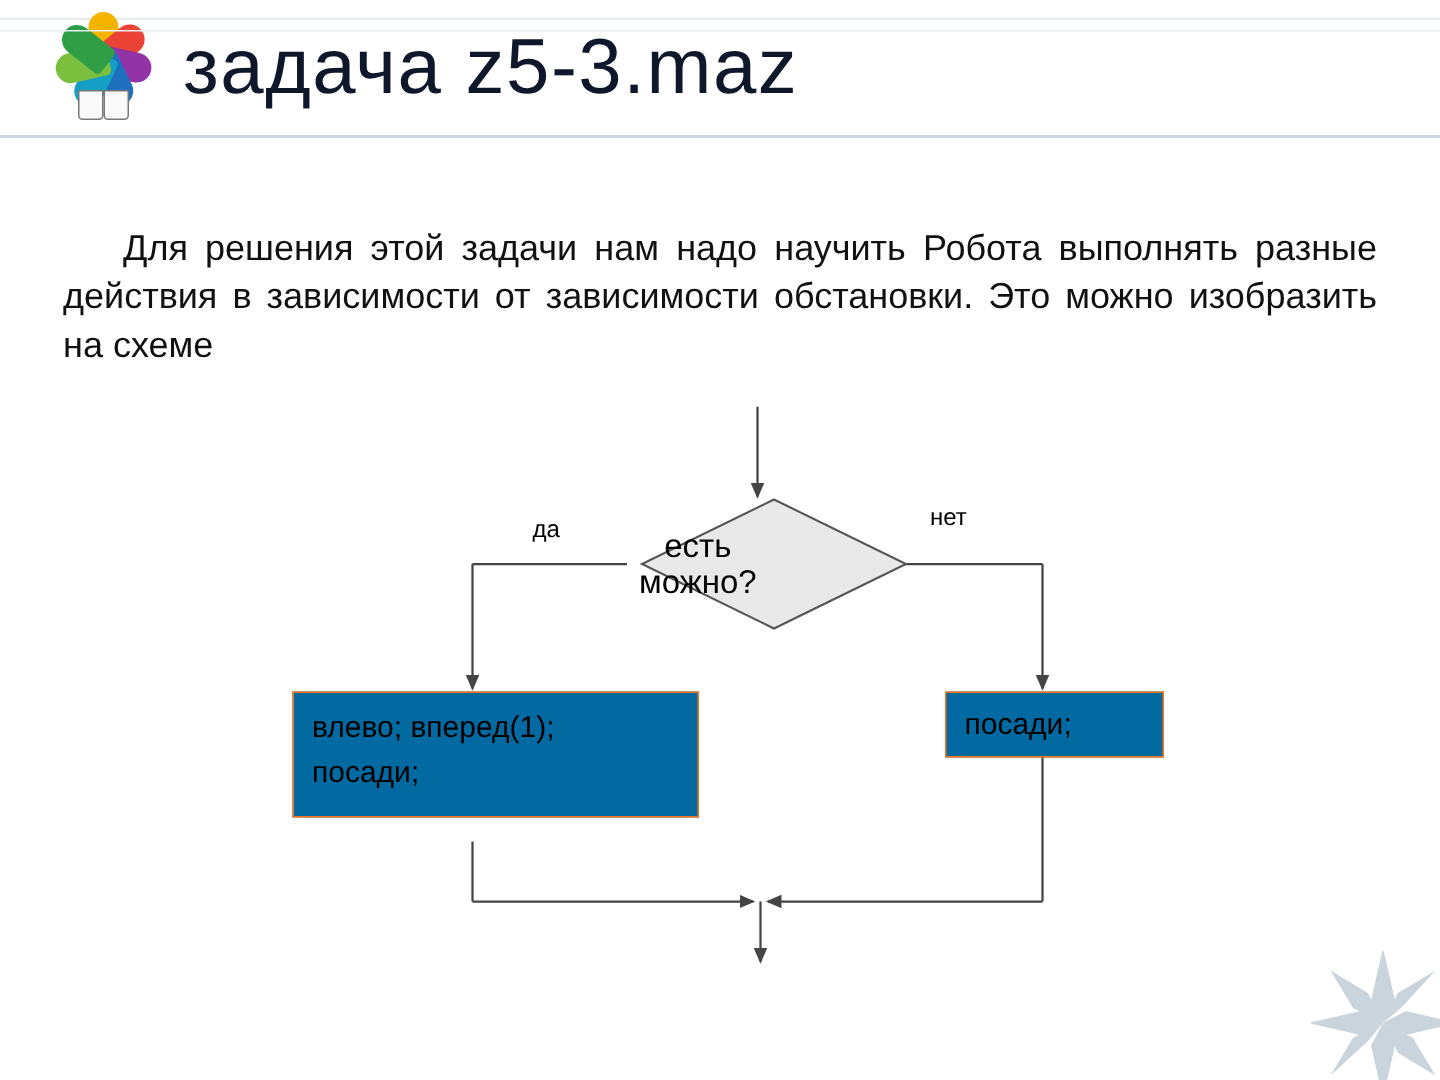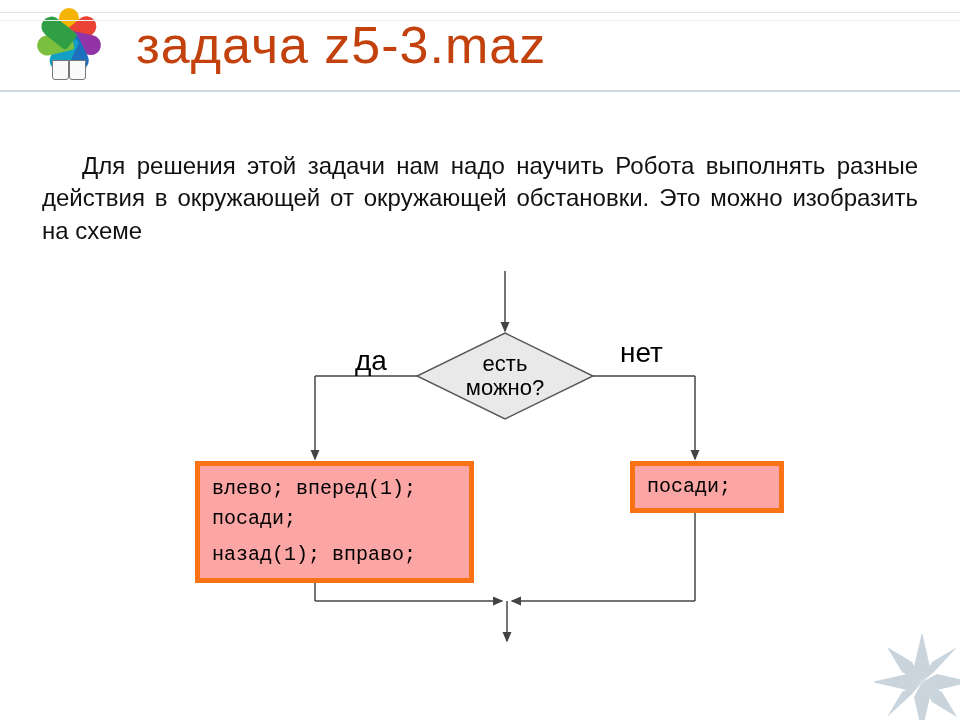--- a/index.html
+++ b/index.html
@@ -10,33 +10,33 @@
   .hand{position:absolute;width:20px;height:36px;border-radius:12px 12px 4px 4px;left:35px;top:8px;transform-origin:50% 90%}
   .h1{background:#f4b400;transform:rotate(0deg)}
   .h2{background:#ea4336;transform:rotate(51deg)}
   .h3{background:#9333a8;transform:rotate(102deg)}
   .h4{background:#1f6fbf;transform:rotate(154deg)}
   .h5{background:#13a0c4;transform:rotate(205deg)}
   .h6{background:#7bbf3f;transform:rotate(257deg)}
   .h7{background:#2f9e44;transform:rotate(308deg)}
   .book{position:absolute;left:28px;top:60px;width:34px;height:20px;display:flex}
   .book span{flex:1;border:1px solid #777;border-radius:0 0 3px 3px;background:#fafafa}
-  .title{font-size:52px;font-weight:400;color:#c2410c;margin-left:22px;letter-spacing:1px}
+  .title{font-size:52px;font-weight:400;color:#0f172a;margin-left:8px;letter-spacing:1px}
   .body{padding:34px 42px 0 42px}
   .paragraph{font-size:24px;line-height:1.35;color:#111;text-align:justify}
   .paragraph .first{display:inline-block;text-indent:40px}
   .flowchart{position:relative;width:760px;height:380px;margin:20px auto 0 auto}
   .flowchart svg{position:absolute;left:0;top:0}
-  .diamond{position:absolute;left:315px;top:60px;width:180px;height:90px;display:flex;align-items:center;justify-content:center}
+  .diamond{position:absolute;left:326px;top:60px;width:180px;height:90px;display:flex;align-items:center;}
   .diamond svg{position:absolute;inset:0}
   .diamond .dlabel{position:relative;font-size:22px;text-align:center;line-height:1.1;font-family:Arial}
-  .box{position:absolute;border:5px solid #f97316;background:#fca5a5;font-family:Liberation Mono, monospace;font-size:20px;padding:8px 12px;line-height:1.5}
+  .box{position:absolute;border:1px solid #f97316;background:#0369a1;font-family:Liberation Sans, sans-serif;font-size:20px;padding:8px 12px;line-height:1.5}
   .box-left{left:95px;top:190px;width:245px}
   .box-right{left:530px;top:190px;width:120px;padding:6px 12px}
-  .edge-label{position:absolute;font-size:28px;font-family:Arial}
+  .edge-label{position:absolute;font-size:16px;font-family:Arial}
   .lbl-yes{left:255px;top:74px}
   .lbl-no{left:520px;top:66px}
   .corner-star{position:absolute;right:0;bottom:0;width:86px;height:86px;overflow:hidden}
   .corner-star svg{position:absolute;right:-22px;bottom:-22px}
 </style>
 </head>
 <body>
 
 <div class="header">
   <div class="logo">
@@ -50,21 +50,21 @@
     <div class="book">
         <span></span>
         <span></span>
       </div>
   </div>
   <div class="title">задача z5-3.maz</div>
 </div>
 
 <div class="body">
   <p class="paragraph">
-    <span class="first">Для решения этой задачи нам надо научить Робота выполнять разные действия в окружающей от окружающей обстановки. Это можно изобразить на схеме</span>
+    <span class="first">Для решения этой задачи нам надо научить Робота выполнять разные действия в зависимости от зависимости обстановки. Это можно изобразить на схеме</span>
   </p>
 
   <div class="flowchart">
 
     <svg width="760" height="380">
       <defs>
         <marker id="arr" markerWidth="10" markerHeight="10" refX="6" refY="3" orient="auto">
           <path d="M0,0 L7,3 L0,6 Z" fill="#444"></path>
         </marker>
       </defs>
@@ -96,21 +96,20 @@
       </div>
     </div>
 
     <div class="edge-label lbl-yes">да</div>
     <div class="edge-label lbl-no">нет</div>
 
     <div class="box box-left">
       <div>влево; вперед(1);</div>
       <div>посади;</div>
       <div style="height:6px"></div>
-      <div>назад(1); вправо;</div>
     </div>
 
     <div class="box box-right">
       <span>посади;</span>
     </div>
   </div>
 </div>
 
 <div class="corner-star">
   <svg width="120" height="120" viewBox="0 0 120 120">

